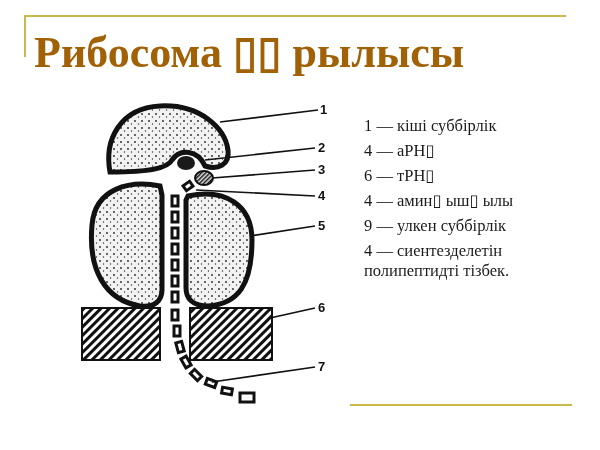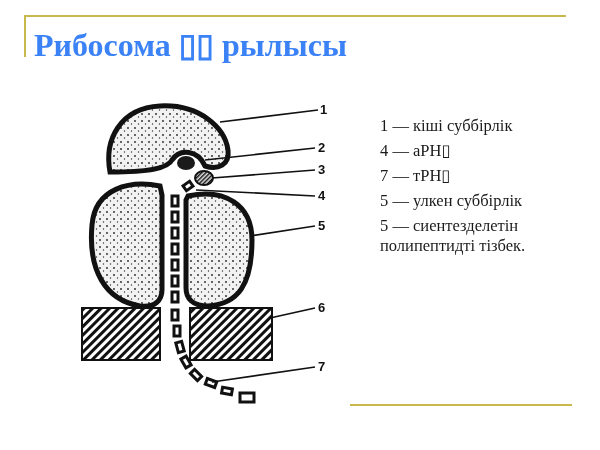--- a/index.html
+++ b/index.html
@@ -1,22 +1,22 @@
 <!DOCTYPE html>
 <html><head>
 <meta charset="utf-8">
 <style>
   html, body { margin:0; padding:0; background:#ffffff; }
   body { width:600px; height:450px; position:relative; overflow:hidden; font-family:"Liberation Serif", serif; }
   .top-rule { position:absolute; left:24px; top:15px; width:542px; height:2px; background:#c9b84a; }
   .left-rule { position:absolute; left:24px; top:15px; width:2px; height:42px; background:#c9b84a; }
   .bottom-rule { position:absolute; left:350px; top:404px; width:222px; height:2px; background:#c9b84a; }
-  .title { position:absolute; left:34px; top:26px; font-size:32px; font-weight:bold; color:#3b82f6; white-space:nowrap; letter-spacing:0px; }
+  .title { position:absolute; left:34px; top:26px; font-size:44px; font-weight:bold; color:#a16207; white-space:nowrap; letter-spacing:0px; }
   .figure { position:absolute; left:70px; top:92px; width:270px; height:330px; }
-  .legend { position:absolute; left:380px; top:116px; width:200px; font-size:16.5px; color:#1a1a1a; line-height:20px; }
+  .legend { position:absolute; left:364px; top:116px; width:200px; font-size:16.5px; color:#1a1a1a; line-height:20px; }
   .legend .item { margin-bottom:5px; }
   .legend .item.wrap { text-indent:0; }
 </style>
 </head>
 <body>
 
 <div class="top-rule"></div>
 <div class="left-rule"></div>
 <div class="bottom-rule"></div>
 
@@ -92,16 +92,17 @@
     <text x="318" y="200">4</text>
     <text x="318" y="230">5</text>
     <text x="318" y="312">6</text>
     <text x="318" y="371">7</text>
   </g>
 </svg>
 
 <div class="legend">
   <div class="item">1 — кіші суббірлік</div>
   <div class="item">4 — аРН▯</div>
-  <div class="item">7 — тРН▯</div>
-  <div class="item">5 — улкен суббірлік</div>
-  <div class="item wrap">5 — сиентезделетін полипептидті тізбек.</div>
+  <div class="item">6 — тРН▯</div>
+  <div class="item">4 — амин▯ ыш▯ ылы</div>
+  <div class="item">9 — улкен суббірлік</div>
+  <div class="item wrap">4 — сиентезделетін полипептидті тізбек.</div>
 </div>
 
 </body></html>

